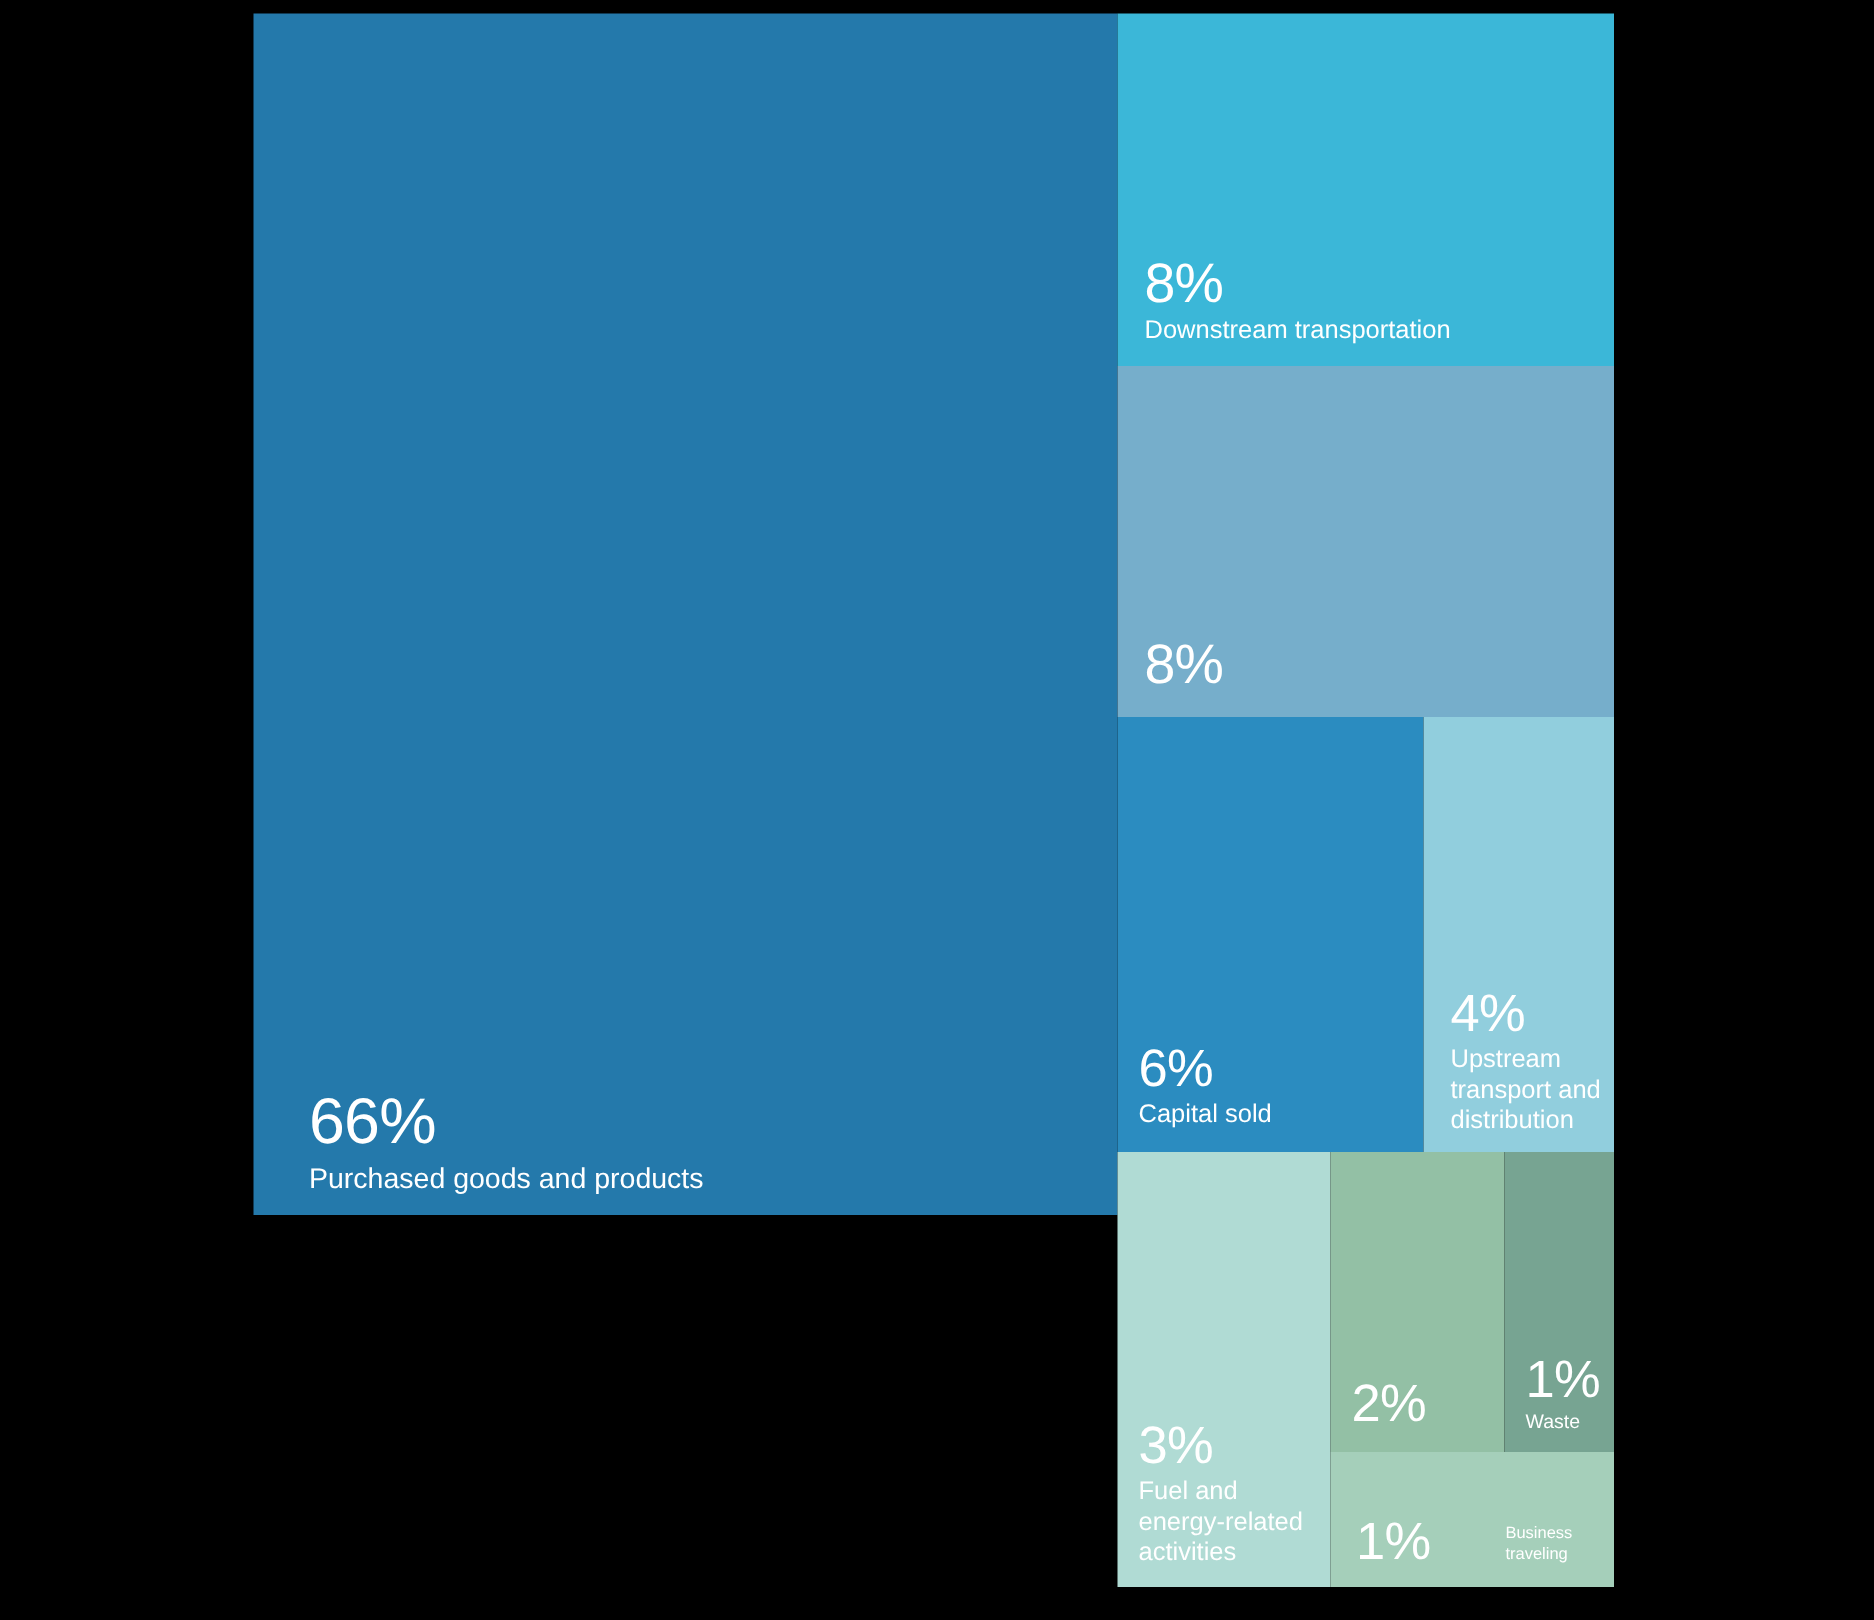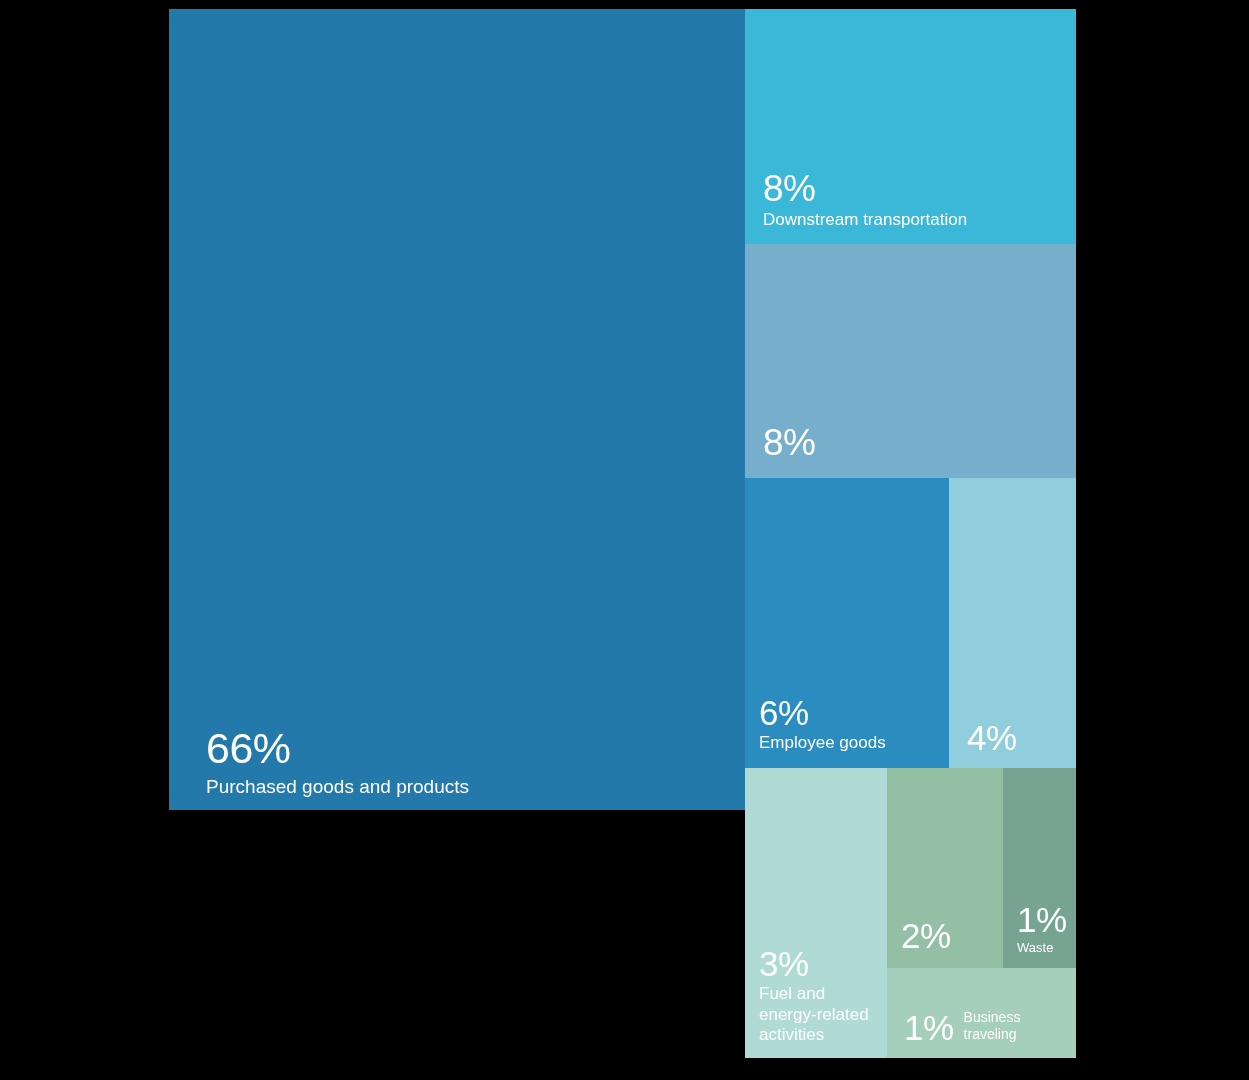--- a/index.html
+++ b/index.html
@@ -89,21 +89,21 @@
   .t-waste .tile-content { left: 14px; bottom: 12px; right: 2px; }
   .t-waste .pct { font-size: 35px; margin-bottom: 2px; }
   .t-waste .lbl { font-size: 13px; }
 
   .t-business { left: 718px; top: 959px; width: 189px; height: 90px; background: #a5cfba; }
   .t-business .tile-content {
     left: 17px; bottom: 12px; right: 6px;
     display: flex; align-items: flex-end; gap: 10px;
   }
   .t-business .pct { font-size: 35px; margin-bottom: 0px; white-space: nowrap; }
-  .t-business .lbl { font-size: 14px; padding-bottom: 3px; }
+  .t-business .lbl { font-size: 11px; padding-bottom: 3px; margin-left: 40px; }
 </style>
 </head>
 <body>
 
 <div id="treemap-canvas">
 
   <div class="tile t-purchased" style="background: rgb(36, 121, 171);">
     <div class="tile-content">
       <span class="pct">66%</span>
       <span class="lbl">Purchased goods and products</span>
@@ -119,27 +119,28 @@
 
   <div class="tile t-commuting" style="background: rgb(118, 174, 203);">
     <div class="tile-content">
       <span class="pct">8%</span>
     </div>
   </div>
 
   <div class="tile t-capital" style="background: rgb(43, 140, 192);">
     <div class="tile-content">
       <span class="pct">6%</span>
-      <span class="lbl">Employee goods</span>
+      <span class="lbl">Capital sold</span>
     </div>
   </div>
 
   <div class="tile t-upstream" style="background: rgb(145, 206, 221);">
     <div class="tile-content">
       <span class="pct">4%</span>
+      <span class="lbl">Upstream transport and distribution</span>
     </div>
   </div>
 
   <div class="tile t-fuel" style="background: rgb(176, 219, 212);">
     <div class="tile-content">
       <span class="pct">3%</span>
       <span class="lbl">Fuel and energy-related activities</span>
     </div>
   </div>
 

